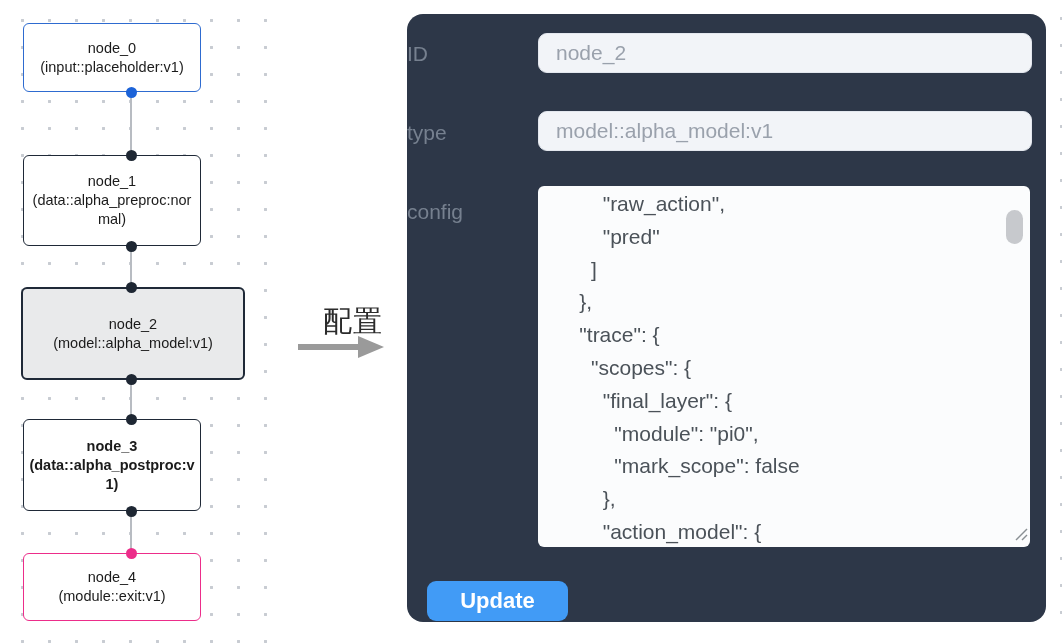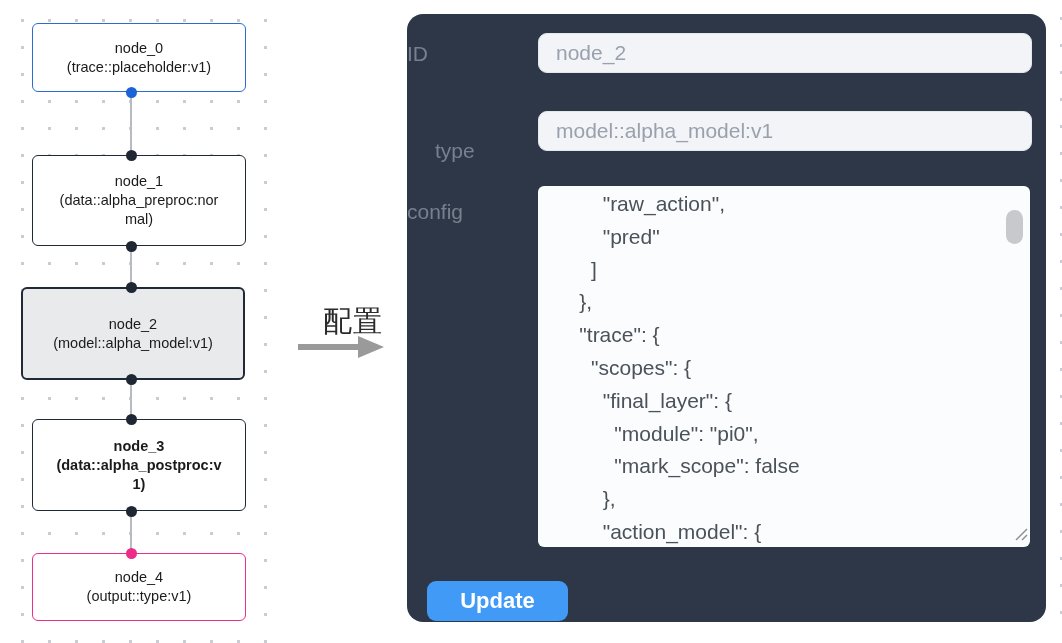--- a/index.html
+++ b/index.html
@@ -26,21 +26,21 @@
     left: 130px; width: 2px;
     background: var(--c-edge, #b8bcc2);
   }
   .edge.e0 { top: 92px;  height: 63px; }
   .edge.e1 { top: 246px; height: 41px; }
   .edge.e2 { top: 380px; height: 39px; }
   .edge.e3 { top: 511px; height: 42px; }
 
   .node {
     position: absolute;
-    left: 32px; width: 214px;
+    left: 23px; width: 178px;
     background: #ffffff;
     border: 1.5px solid var(--c-node-border, #1f2937);
     border-radius: 6px;
     display: flex;
     flex-direction: column;
     align-items: center;
     justify-content: center;
     text-align: center;
     color: #1b1b1b;
     z-index: 2;
@@ -94,21 +94,21 @@
     z-index: 4;
   }
   .field-label {
     position: absolute;
     left: 0; width: 103px;
     text-align: left;
     font-size: 21px;
     color: var(--c-panel-label, #76808f);
   }
   .field-label.l-id     { top: 28px; }
-  .field-label.l-type   { top: 125px; margin-left: 28px; }
+  .field-label.l-type   { top: 107px; }
   .field-label.l-config { top: 186px; }
 
   .field-input {
     position: absolute;
     left: 131px; width: 494px; height: 40px;
     background: var(--c-input-bg, #f2f4f8);
     border: 1px solid #e3e7ee;
     border-radius: 9px;
     padding: 0 17px;
     font-family: "Liberation Sans", sans-serif;
@@ -166,37 +166,37 @@
 
 <div class="dot-grid right-canvas"></div>
 
 <div class="edge e0"></div>
 <div class="edge e1"></div>
 <div class="edge e2"></div>
 <div class="edge e3"></div>
 
 <div class="node n0">
   <div class="node-label">node_0</div>
-  <div class="node-type">(trace::placeholder:v1)</div>
+  <div class="node-type">(input::placeholder:v1)</div>
 </div>
 <div class="node n1">
   <div class="node-label">node_1</div>
   <div class="node-type">(data::alpha_preproc:normal)</div>
 </div>
 <div class="node n2">
   <div class="node-label">node_2</div>
   <div class="node-type">(model::alpha_model:v1)</div>
 </div>
 <div class="node n3">
   <div class="node-label">node_3</div>
   <div class="node-type">(data::alpha_postproc:v1)</div>
 </div>
 <div class="node n4">
   <div class="node-label">node_4</div>
-  <div class="node-type">(output::type:v1)</div>
+  <div class="node-type">(module::exit:v1)</div>
 </div>
 
 <div class="handle blue h0b"></div>
 <div class="handle h1t"></div>
 <div class="handle h1b"></div>
 <div class="handle h2t"></div>
 <div class="handle h2b"></div>
 <div class="handle h3t"></div>
 <div class="handle h3b"></div>
 <div class="handle pink h4t"></div>

